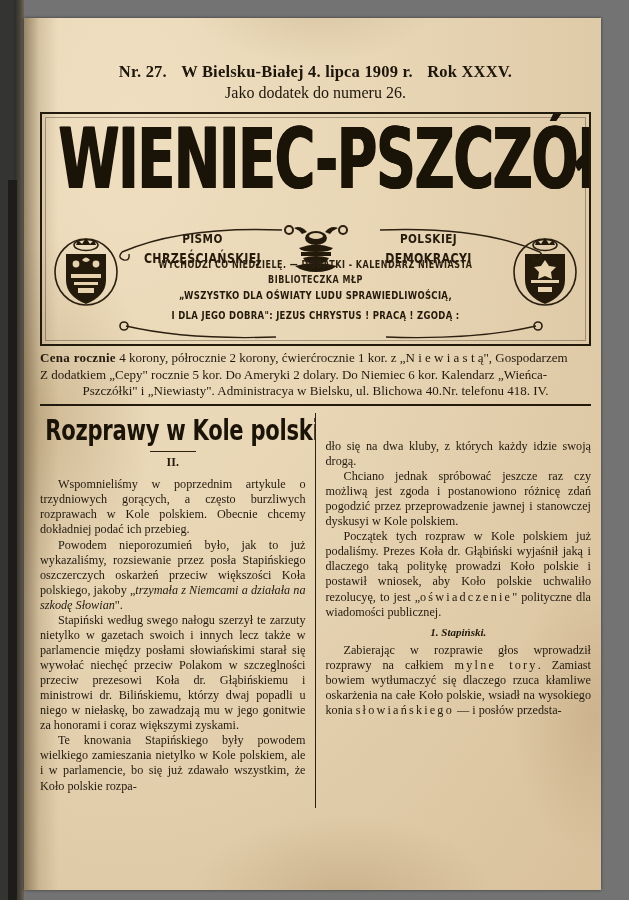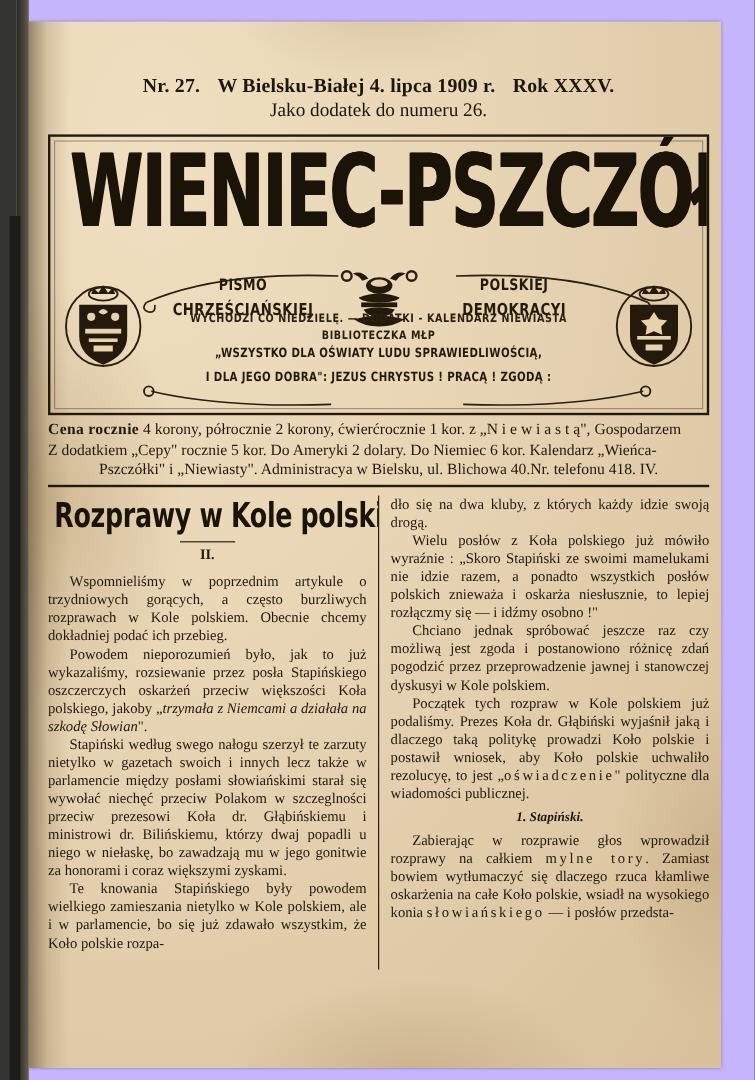--- a/index.html
+++ b/index.html
@@ -12,21 +12,21 @@
     height: 900px;
     overflow: hidden;
     font-family: "Liberation Serif", serif;
   }
 
   
   #scan {
     position: relative;
     width: 629px;
     height: 900px;
-    background: #c4b5fd;
+    background: #737373;
     overflow: hidden;
   }
 
   
   .gutter-dark {
     position: absolute;
     left: 0; top: 0;
     width: 14px; height: 900px;
     background: #343432;
   }
@@ -267,21 +267,21 @@
     font-style: italic;
     font-weight: bold;
     font-size: 11px;
     margin: 6px 0 4px 0;
     color: #1e1609;
   }
   p.para {
     margin: 0;
     text-indent: 18px;
   }
-  p.para.cont { text-indent: 0; }
+  p.para.cont { text-indent: 0; margin-top: 26px; }
   .ital { font-style: italic; }
   .spaced { letter-spacing: 2.2px; }
 </style>
 </head>
 <body>
 
 <div id="scan">
 
   <div class="gutter-dark"></div>
   <div class="gutter-band"></div>
@@ -395,21 +395,20 @@
           <div class="section-num">II.</div>
 
           <p class="para">Wspomnieliśmy w poprzednim artykule o trzydniowych gorących, a często burzliwych rozprawach w Kole polskiem. Obecnie chcemy dokładniej podać ich przebieg.</p>
           <p class="para"><span>Powodem nieporozumień było, jak to już wykazaliśmy, rozsiewanie przez posła Stapińskiego oszczerczych oskarżeń przeciw większości Koła polskiego, jakoby „</span><span class="ital">trzymała z Niemcami a działała na szkodę Słowian</span><span>".</span></p>
           <p class="para">Stapiński według swego nałogu szerzył te zarzuty nietylko w gazetach swoich i innych lecz także w parlamencie między posłami słowiańskimi starał się wywołać niechęć przeciw Polakom w szczeglności przeciw prezesowi Koła dr. Głąbińskiemu i ministrowi dr. Bilińskiemu, którzy dwaj popadli u niego w niełaskę, bo zawadzają mu w jego gonitwie za honorami i coraz większymi zyskami.</p>
           <p class="para">Te knowania Stapińskiego były powodem wielkiego zamieszania nietylko w Kole polskiem, ale i w parlamencie, bo się już zdawało wszystkim, że Koło polskie rozpa-</p>
         </div>
 
         <div class="col right">
           <p class="para cont">dło się na dwa kluby, z których każdy idzie swoją drogą.</p>
-          <p class="para">Wielu posłów z Koła polskiego już mówiło wyraźnie : „Skoro Stapiński ze swoimi mamelukami nie idzie razem, a ponadto wszystkich posłów polskich znieważa i oskarża niesłusznie, to lepiej rozłączmy się — i idźmy osobno !"</p>
           <p class="para">Chciano jednak spróbować jeszcze raz czy możliwą jest zgoda i postanowiono różnicę zdań pogodzić przez przeprowadzenie jawnej i stanowczej dyskusyi w Kole polskiem.</p>
           <p class="para"><span>Początek tych rozpraw w Kole polskiem już podaliśmy. Prezes Koła dr. Głąbiński wyjaśnił jaką i dlaczego taką politykę prowadzi Koło polskie i postawił wniosek, aby Koło polskie uchwaliło rezolucyę, to jest  „</span><span class="spaced">oświadczenie</span><span>"  polityczne dla wiadomości publicznej.</span></p>
 
           <div class="subhead-italic">1. Stapiński.</div>
 
           <p class="para"><span>Zabierając w rozprawie głos wprowadził rozprawy na całkiem  </span><span class="spaced">mylne tory</span><span>. Zamiast bowiem wytłumaczyć się dlaczego rzuca kłamliwe oskarżenia na całe Koło polskie, wsiadł na wysokiego konia  </span><span class="spaced">słowiańskiego</span><span> — i posłów przedsta-</span></p>
         </div>
 
       </div>
 

